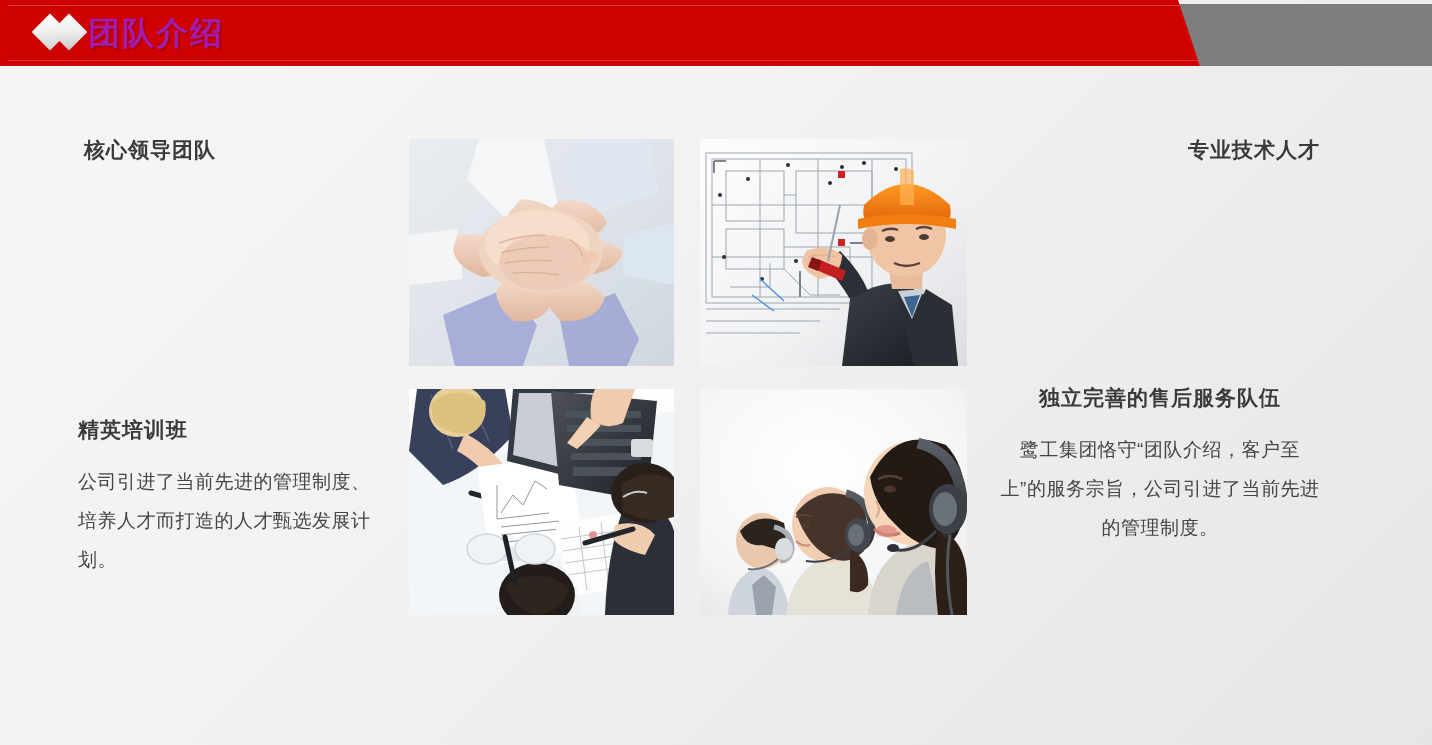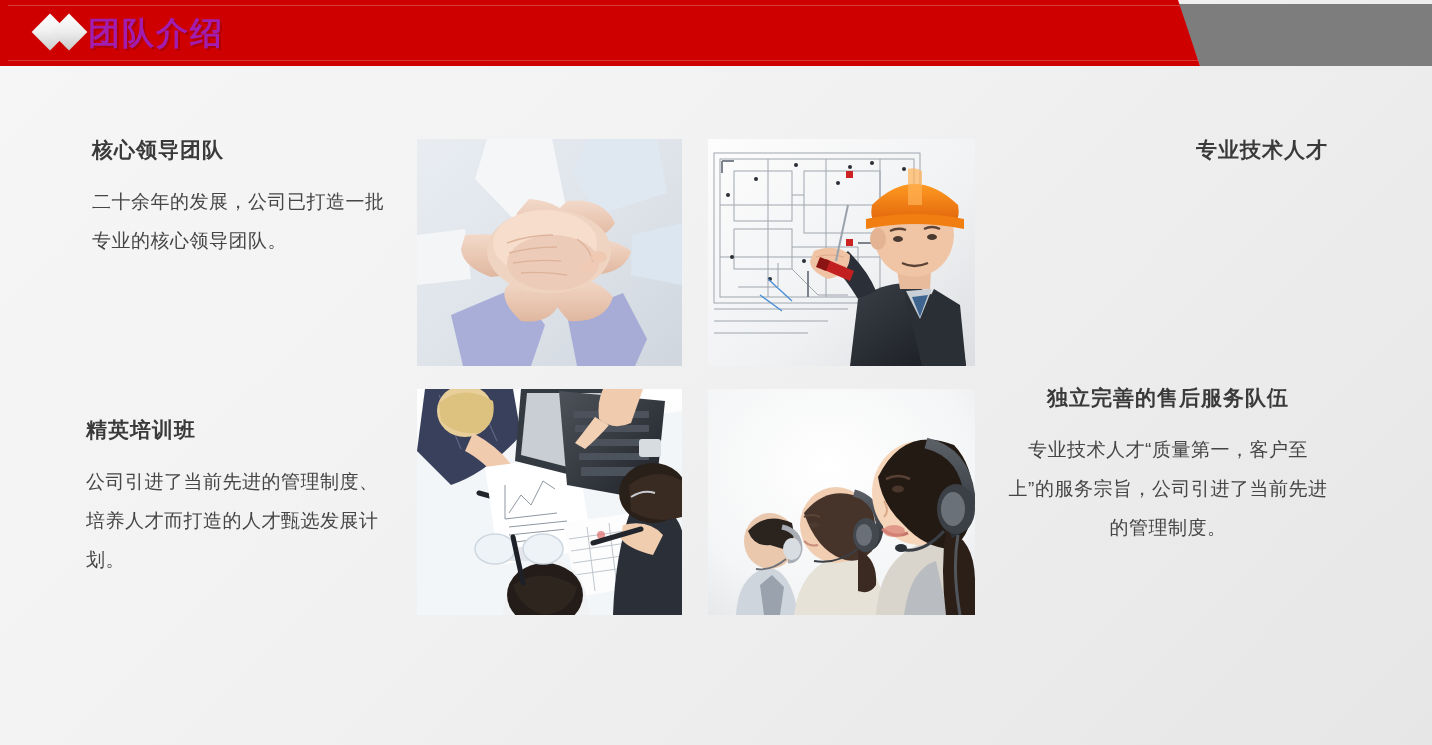--- a/index.html
+++ b/index.html
@@ -88,21 +88,21 @@
     color: #a21caf;
     letter-spacing: 2px;
     line-height: 48px;
     text-shadow: 2px 2px 0 rgba(120,0,0,0.35);
     white-space: nowrap;
   }
 
   
   .content {
     position: absolute;
-    left: 8px;
+    left: 0;
     top: 72px;
     width: 1224px;
     height: 673px;
     padding-left: 17px;
   }
 
   .text-block {
     position: absolute;
     width: 300px;
   }
@@ -154,35 +154,34 @@
       <div class="dia dia-a"></div>
       <div class="dia dia-b"></div>
     </div>
     <div class="header-title">团队介绍</div>
   </div>
 
   <div class="content">
 
     <div class="text-block block-left-top">
       <div class="block-title">核心领导团队</div>
-      <div class="block-body">二十余年的发展，公司已打造一批专业的核心领导团队。</div>
     </div>
 
     <div class="text-block block-left-bottom">
       <div class="block-title">精英培训班</div>
       <div class="block-body">公司引进了当前先进的管理制度、培养人才而打造的人才甄选发展计划。</div>
     </div>
 
     <div class="text-block block-right-top">
       <div class="block-title">专业技术人才</div>
     </div>
 
     <div class="text-block block-right-bottom">
       <div class="block-title">独立完善的售后服务队伍</div>
-      <div class="block-body">专业技术人才“质量第一，客户至上”的服务宗旨，公司引进了当前先进的管理制度。</div>
+      <div class="block-body">鹭工集团恪守“团队介绍，客户至上”的服务宗旨，公司引进了当前先进的管理制度。</div>
     </div>
 
     <div class="photo photo-1">
       <svg viewBox="0 0 265 227" preserveAspectRatio="none">
         <defs>
           <linearGradient id="bg1" x1="0" y1="0" x2="1" y2="1">
             <stop offset="0" stop-color="#e9edf2"></stop>
             <stop offset="0.5" stop-color="#dfe4ea"></stop>
             <stop offset="1" stop-color="#cfd6de"></stop>
           </linearGradient>

